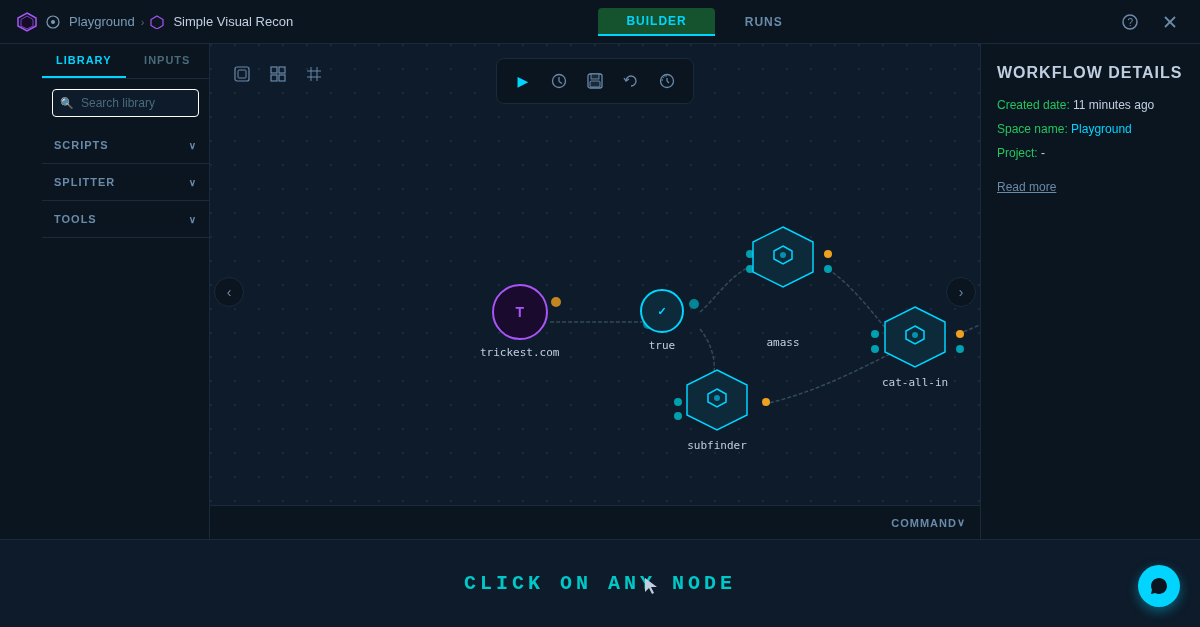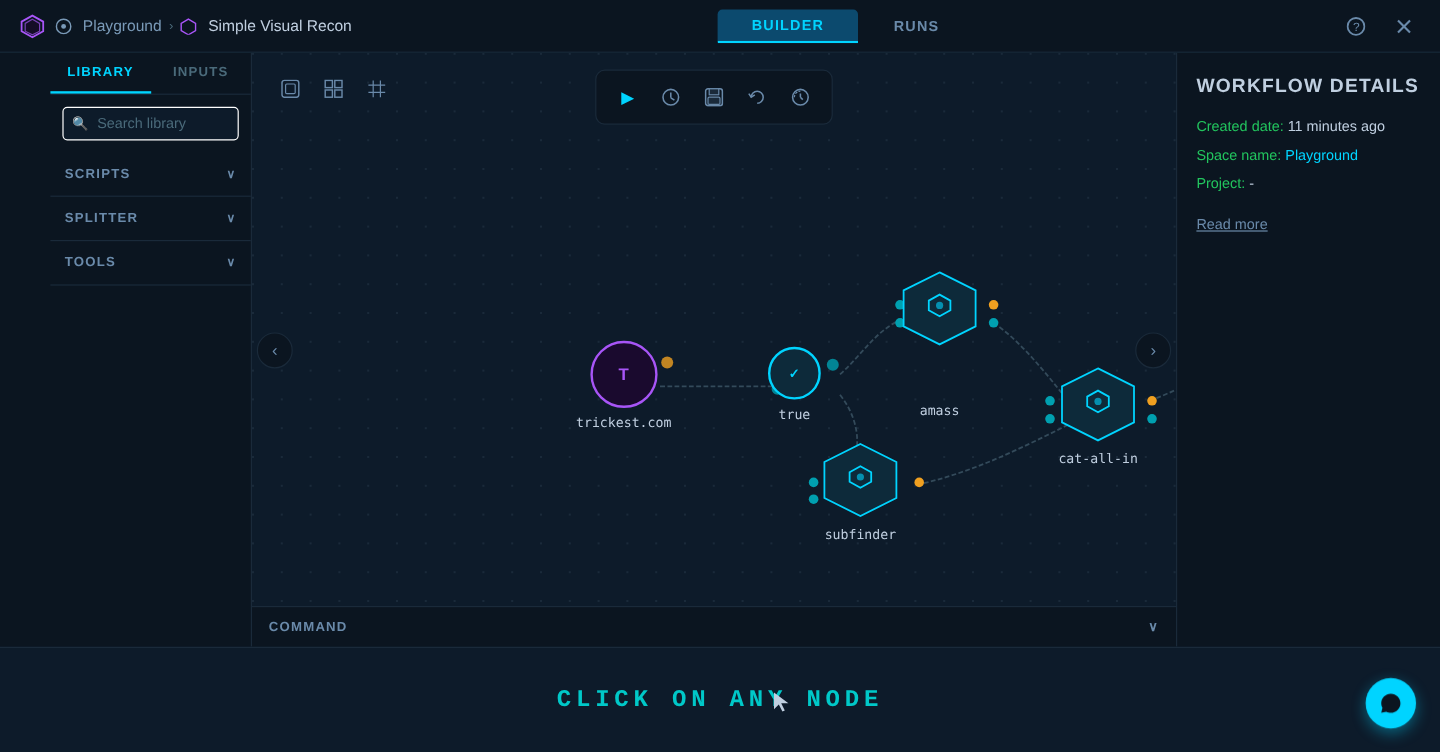--- a/index.html
+++ b/index.html
@@ -59,21 +59,21 @@
       background: transparent;
       color: #6a8aaa;
       font-size: 12px;
       font-weight: 600;
       letter-spacing: 1px;
       cursor: pointer;
       text-transform: uppercase;
       border-radius: 4px 4px 0 0;
     }
     .tab-btn.active {
-      background: #0c4a6e;
+      background: #14532d;
       color: #00d4ff;
       border-bottom: 2px solid #00d4ff;
     }
     .topbar-right {
       display: flex;
       align-items: center;
       gap: 12px;
     }
     .icon-btn {
       width: 28px; height: 28px;
@@ -227,21 +227,21 @@
 
     
     .command-bar {
       position: absolute;
       bottom: 0; left: 0; right: 0;
       height: 34px;
       background: #0b1520;
       border-top: 1px solid #1a2a3a;
       display: flex;
       align-items: center;
-      justify-content: space-between;
+      justify-content: flex-end;
       padding: 0 14px;
       font-size: 11px;
       font-weight: 600;
       letter-spacing: 1px;
       text-transform: uppercase;
       color: #6a8aaa;
       cursor: pointer;
     }
 
     

